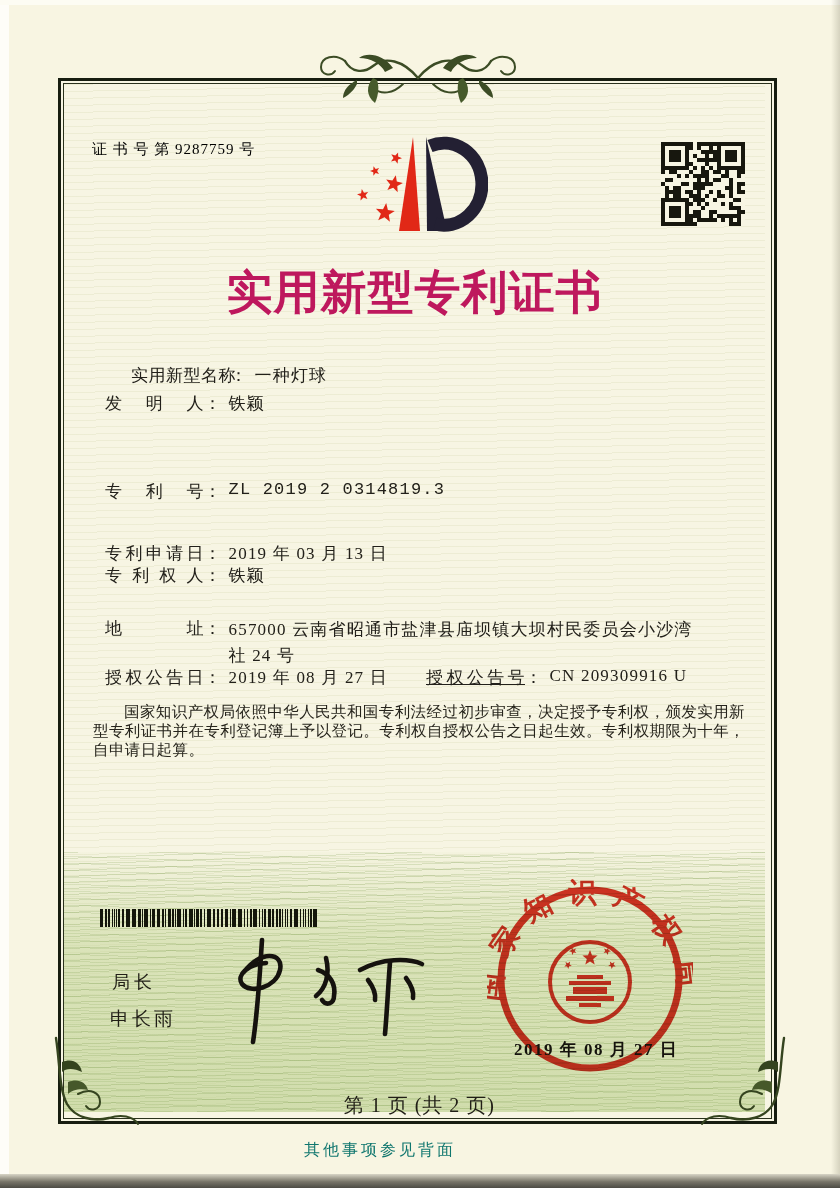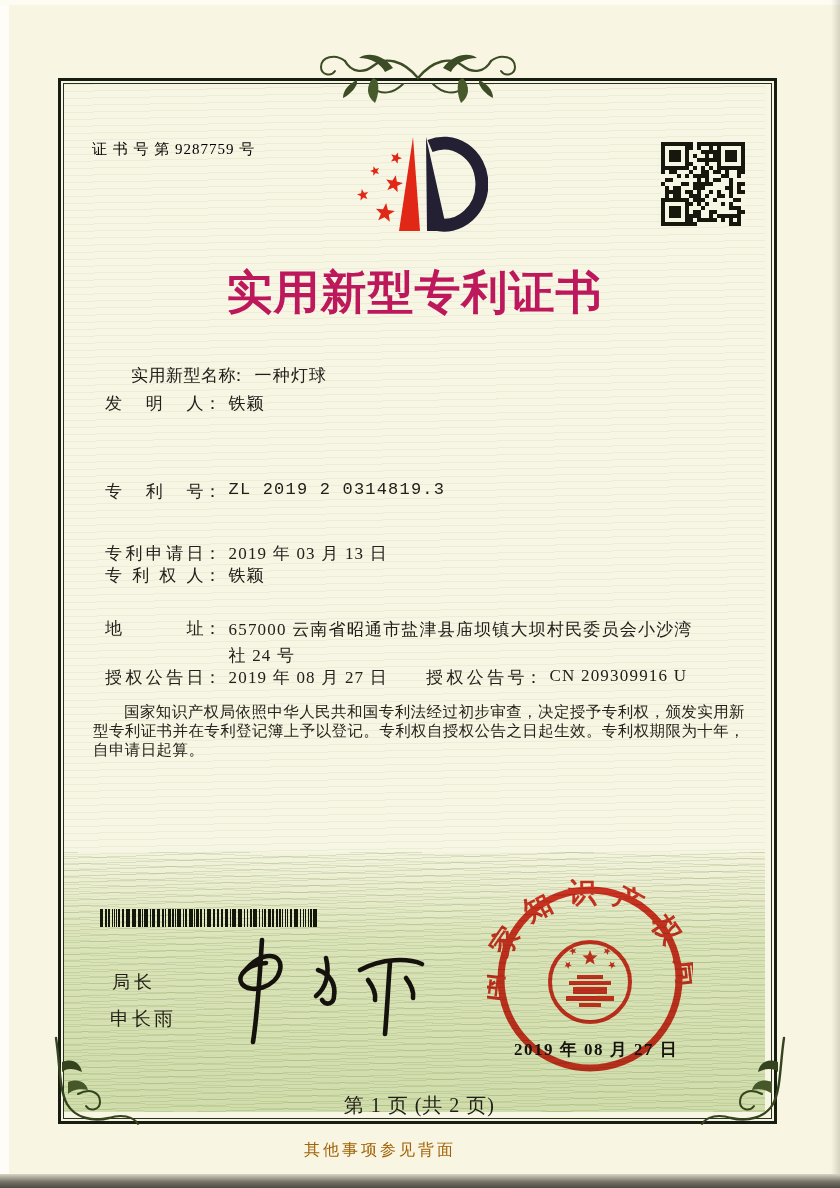--- a/index.html
+++ b/index.html
@@ -36,33 +36,33 @@
   }
   .cert-no{left:92px;top:140px;font-size:15px;letter-spacing:1px;color:#000000;}
   .title{left:58px;top:262px;width:713px;text-align:center;
     font-size:46px;font-weight:bold;letter-spacing:1px;color:#be185d;}
   .row{left:105px;width:660px;font-size:17px;letter-spacing:.5px;color:#22201a;white-space:nowrap;}
   .flabel{display:inline-block;width:99px;text-align:justify;text-align-last:justify;vertical-align:top;}
   .colon{display:inline-block;vertical-align:top;}
   .fvalue{display:inline-block;margin-left:7px;letter-spacing:1.2px;vertical-align:top;}
   .fvalue.addr{white-space:normal;width:466px;line-height:26px;}
   .grant-pair{position:absolute;left:321px;top:0;white-space:nowrap;}
-  .grant-pair .flabel{width:99px;}
+  .grant-pair .flabel{width:99px;text-decoration:underline;}
   .paras{left:93px;top:702px;width:652px;font-size:15.5px;line-height:19px;
     text-align:justify;letter-spacing:.4px;color:#26241c;}
   .paras p{margin:0;text-indent:2em;}
   .barcode-box{left:100px;top:909px;width:220px;height:18px;}
   .signer-title{left:112px;top:970px;font-size:18px;letter-spacing:4px;font-family:Liberation Serif, serif;}
   .signer-name{left:110px;top:1006px;font-size:19px;letter-spacing:3px;}
   .sig-box{left:222px;top:930px;}
   .seal-box{left:487px;top:879px;mix-blend-mode:multiply;opacity:.95;}
   .seal-date{left:496px;top:1038px;width:200px;text-align:center;
     font-size:17px;letter-spacing:1.5px;color:#15130d;font-weight:bold;z-index:5;}
   .page-num{left:285px;top:1092px;width:210px;text-align:right;font-size:20px;letter-spacing:1px;}
-  .footer-note{left:60px;top:1140px;width:640px;text-align:center;font-size:16px;letter-spacing:3px;color:#a16207;}
+  .footer-note{left:60px;top:1140px;width:640px;text-align:center;font-size:16px;letter-spacing:3px;color:#0f766e;}
   .orn{color:#3c4c25;}
   svg{display:block;}
 </style>
 </head>
 <body>
 
 <div class="abs edge-left"></div>
 <div class="abs edge-top"></div>
 <div class="abs edge-right"></div>
 <div class="abs edge-bottom"></div>

